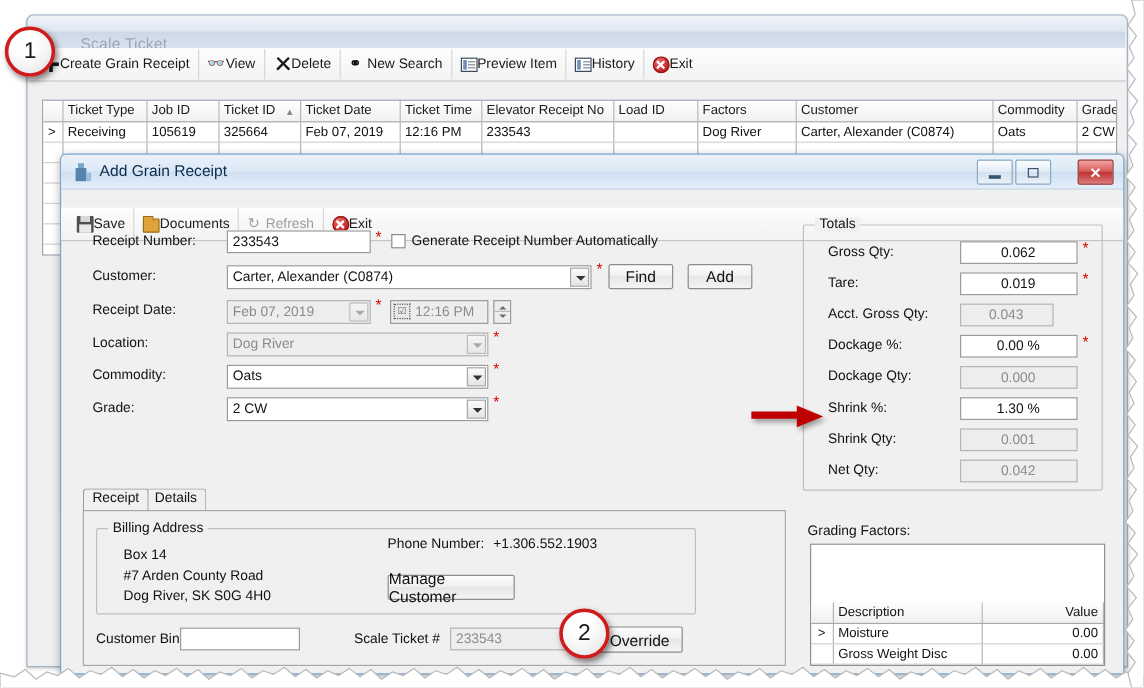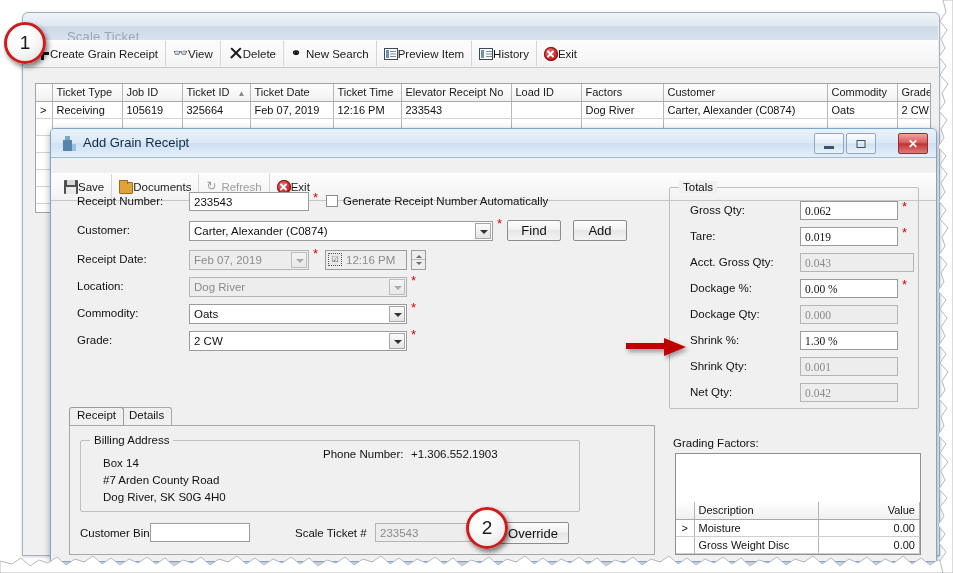--- a/index.html
+++ b/index.html
@@ -210,21 +210,21 @@
   .lbl { position:absolute; font-size:11.5px; color:#111; }
   .req { position:absolute; color:#d00; font-size:13px; line-height:1; }
 
   .tin {
     position:absolute; height:19px; box-sizing:border-box;
     border:1px solid #9b9b9b; background:#fff;
     font-family:"Liberation Sans", sans-serif; font-size:11.5px; color:#111;
     padding:1px 4px; line-height:16px;
   }
   .tin.ro { background:#ededed; color:#8b8b8b; border-color:#b5b5b5; }
-  .tin.num { text-align:left; padding-right:5px;font-family:Liberation Serif, serif; }
+  .tin.num { text-align:center; padding-right:5px; }
 
   .combo {
     position:absolute; height:20px; box-sizing:border-box;
     border:1px solid #9b9b9b; background:#fff;
     font-size:11.5px; color:#111; padding:2px 20px 0 4px; line-height:15px;
   }
   .combo.ro { background:#ededed; color:#8b8b8b; border-color:#b5b5b5; }
   .combo .arw {
     position:absolute; right:1px; top:1px; width:16px; height:16px;
     background: linear-gradient(to bottom,#fbfbfb,#e4e4e4);
@@ -613,21 +613,21 @@
 
       <div class="lbl" style="left:20px; top:16px;">Gross Qty:</div>
       <div class="tin num" style="left:130px; top:13px; width:98px;">0.062</div>
       <div class="req" style="left:232px; top:12px;">*</div>
 
       <div class="lbl" style="left:20px; top:42px;">Tare:</div>
       <div class="tin num" style="left:130px; top:39px; width:98px;">0.019</div>
       <div class="req" style="left:232px; top:38px;">*</div>
 
       <div class="lbl" style="left:20px; top:68px;">Acct. Gross Qty:</div>
-      <div class="tin num ro" style="left:130px; top:65px; width:114px;">0.043</div>
+      <div class="tin num ro" style="left:130px; top:65px; width:78px;">0.043</div>
 
       <div class="lbl" style="left:20px; top:94px;">Dockage %:</div>
       <div class="tin num" style="left:130px; top:91px; width:98px;">0.00 %</div>
       <div class="req" style="left:232px; top:90px;">*</div>
 
       <div class="lbl" style="left:20px; top:120px;">Dockage Qty:</div>
       <div class="tin num ro" style="left:130px; top:117px; width:98px;">0.000</div>
 
       <div class="lbl" style="left:20px; top:146px;">Shrink %:</div>
       <div class="tin num" style="left:130px; top:143px; width:98px;">1.30 %</div>
@@ -645,20 +645,21 @@
     </div>
     <div class="tabpanel" style="left:18px; top:296px; width:586px; height:130px;">
 
       <div class="gbox" style="left:10px; top:14px; width:500px; height:72px;">
         <div class="gtitle">Billing Address</div>
         <div class="lbl" style="left:22px; top:16px;">Box 14</div>
         <div class="lbl" style="left:22px; top:33px;">#7 Arden County Road</div>
         <div class="lbl" style="left:22px; top:50px;">Dog River, SK S0G 4H0</div>
         <div class="lbl" style="left:242px; top:7px;">Phone Number:</div>
         <div class="lbl" style="left:330px; top:7px;">+1.306.552.1903</div>
+        <div class="btn" style="left:242px; top:38px; width:106px; height:21px;">Manage Customer</div>
       </div>
 
       <div class="lbl" style="left:10px; top:101px;">Customer Bin:</div>
       <div class="tin" style="left:80px; top:97px; width:100px;"></div>
 
       <div class="lbl" style="left:225px; top:101px;">Scale Ticket #</div>
       <div class="tin ro" style="left:305px; top:97px; width:110px;">233543</div>
       <div class="btn" style="left:427px; top:96px; width:72px; height:22px;">Override</div>
     </div>
 

